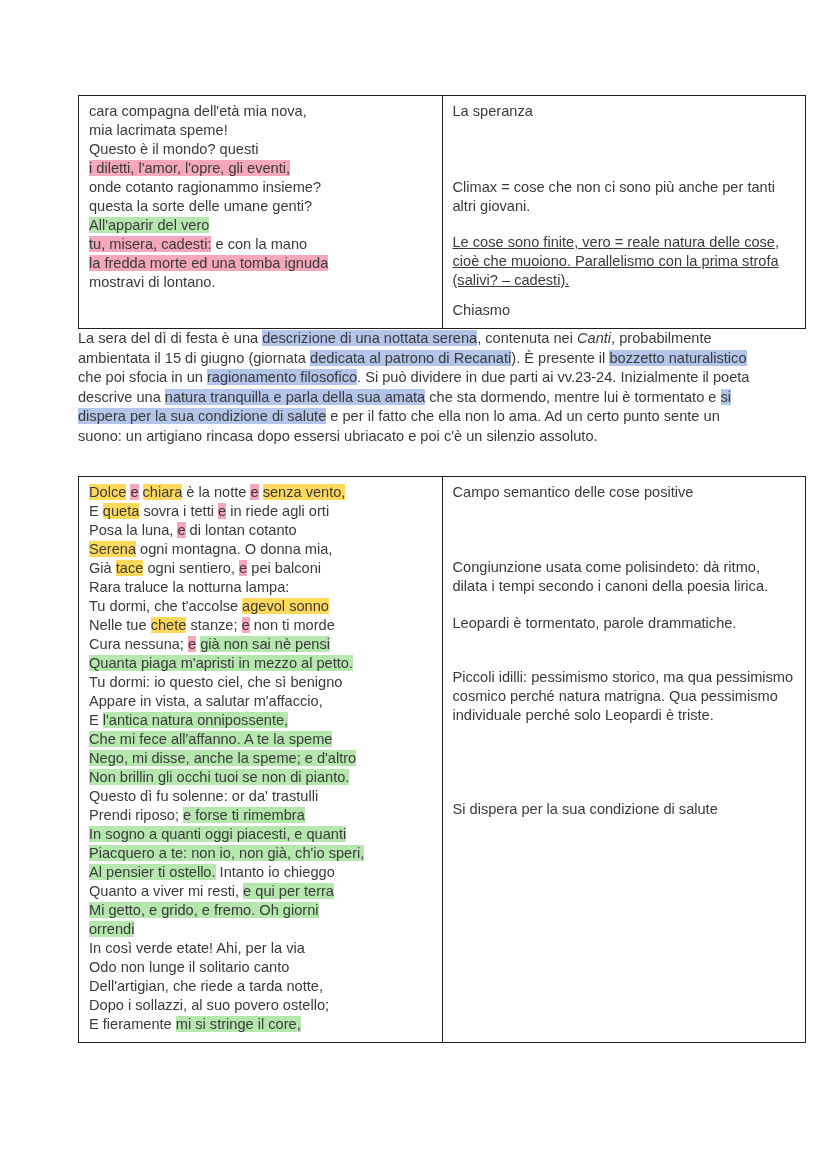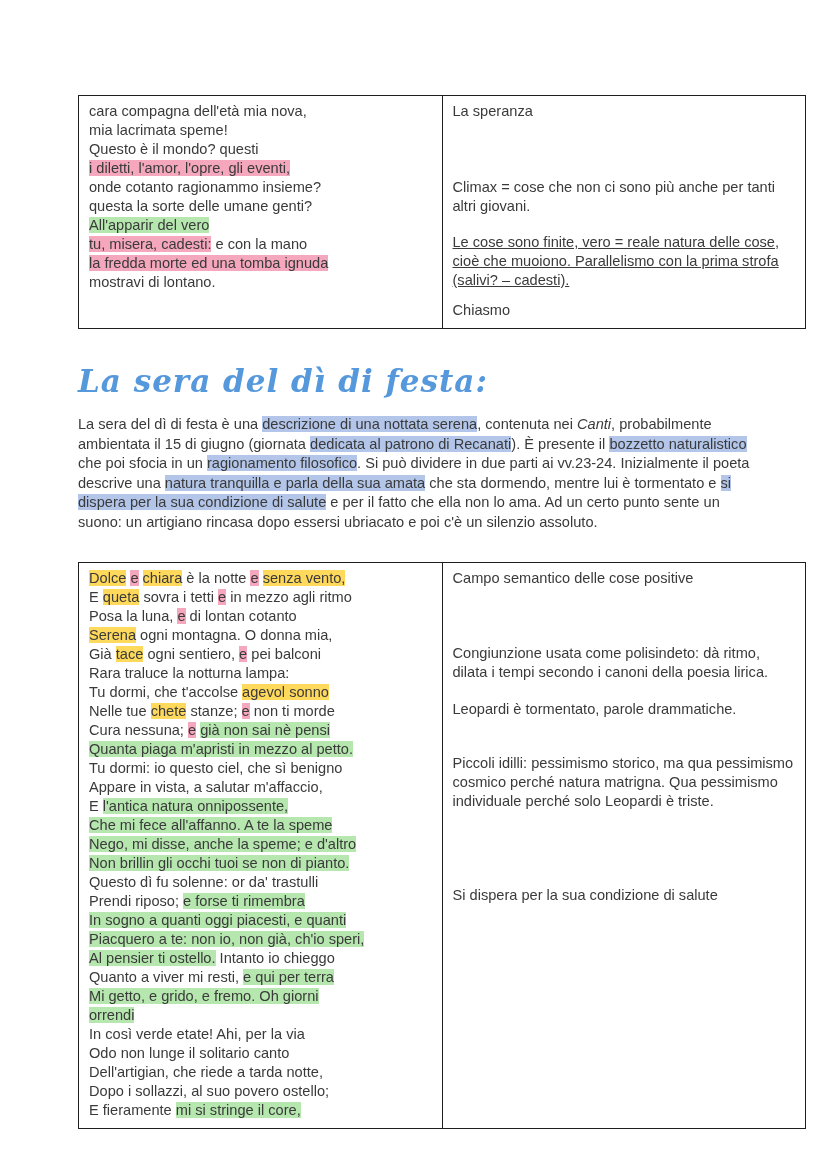--- a/index.html
+++ b/index.html
@@ -85,30 +85,29 @@
       <td class="t1-notes">
             <p class="note">La speranza</p>
             <p class="note">Climax = cose che non ci sono più anche per tanti altri giovani.</p>
             <p class="note">Le cose sono finite, vero = reale natura delle cose, cioè che muoiono. Parallelismo con la prima strofa (salivi? – cadesti).</p>
             <p class="note">Chiasmo</p>
           </td>
     </tr>
   </tbody>
     </table>
 
-  <h1 class="section-heading">La sera del dì di festa:</h1>
 
   <p class="intro"><span>La sera del dì di festa è una </span><span class="hl-blue">descrizione di una nottata serena</span><span>, contenuta nei </span><span class="it">Canti</span><span>, probabilmente ambientata il 15 di giugno (giornata </span><span class="hl-blue">dedicata al patrono di Recanati</span><span>). È presente il </span><span class="hl-blue">bozzetto naturalistico</span><span> che poi sfocia in un </span><span class="hl-blue">ragionamento filosofico</span><span>. Si può dividere in due parti ai vv.23-24. Inizialmente il poeta descrive una </span><span class="hl-blue">natura tranquilla e parla della sua amata</span><span> che sta dormendo, mentre lui è tormentato e </span><span class="hl-blue">si dispera per la sua condizione di salute</span><span> e per il fatto che ella non lo ama. Ad un certo punto sente un suono: un artigiano rincasa dopo essersi ubriacato e poi c'è un silenzio assoluto.</span></p>
 
   <table class="notes-table">
     <tbody>
         <tr>
       <td>
             <div class="vline"><span class="hl-yellow">Dolce</span><span> </span><span class="hl-pink">e</span><span> </span><span class="hl-yellow">chiara</span><span> è la notte </span><span class="hl-pink">e</span><span> </span><span class="hl-yellow">senza vento,</span></div>
-            <div class="vline"><span>E </span><span class="hl-yellow">queta</span><span> sovra i tetti </span><span class="hl-pink">e</span><span> in mezzo agli ritmo</span></div>
+            <div class="vline"><span>E </span><span class="hl-yellow">queta</span><span> sovra i tetti </span><span class="hl-pink">e</span><span> in riede agli orti</span></div>
             <div class="vline"><span>Posa la luna, </span><span class="hl-pink">e</span><span> di lontan cotanto</span></div>
             <div class="vline"><span class="hl-yellow">Serena</span><span> ogni montagna. O donna mia,</span></div>
             <div class="vline"><span>Già </span><span class="hl-yellow">tace</span><span> ogni sentiero, </span><span class="hl-pink">e</span><span> pei balconi</span></div>
             <div class="vline"><span>Rara traluce la notturna lampa:</span></div>
             <div class="vline"><span>Tu dormi, che t'accolse </span><span class="hl-yellow">agevol sonno</span></div>
             <div class="vline"><span>Nelle tue </span><span class="hl-yellow">chete</span><span> stanze; </span><span class="hl-pink">e</span><span> non ti morde</span></div>
             <div class="vline"><span>Cura nessuna; </span><span class="hl-pink">e</span><span> </span><span class="hl-green">già non sai nè pensi</span></div>
             <div class="vline"><span class="hl-green">Quanta piaga m'apristi in mezzo al petto.</span></div>
             <div class="vline"><span>Tu dormi: io questo ciel, che sì benigno</span></div>
             <div class="vline"><span>Appare in vista, a salutar m'affaccio,</span></div>

